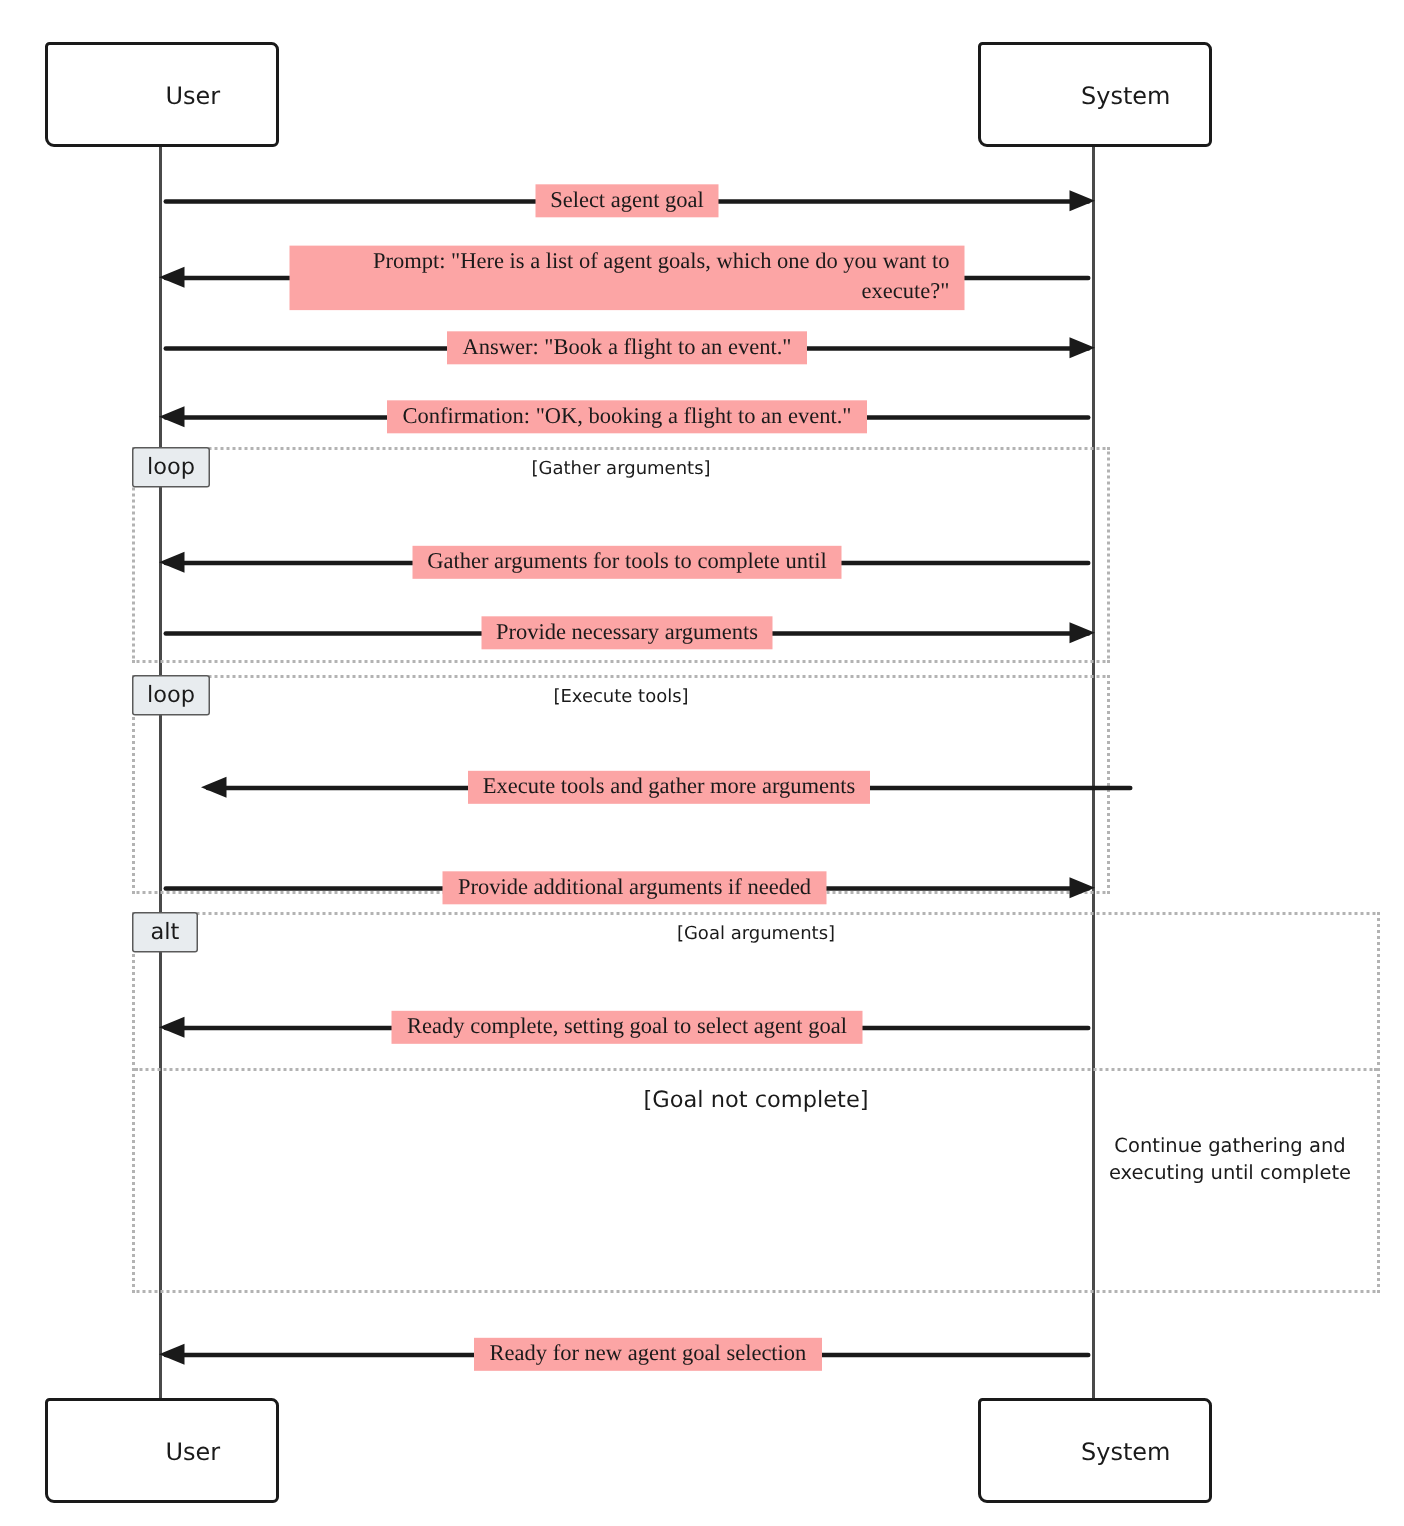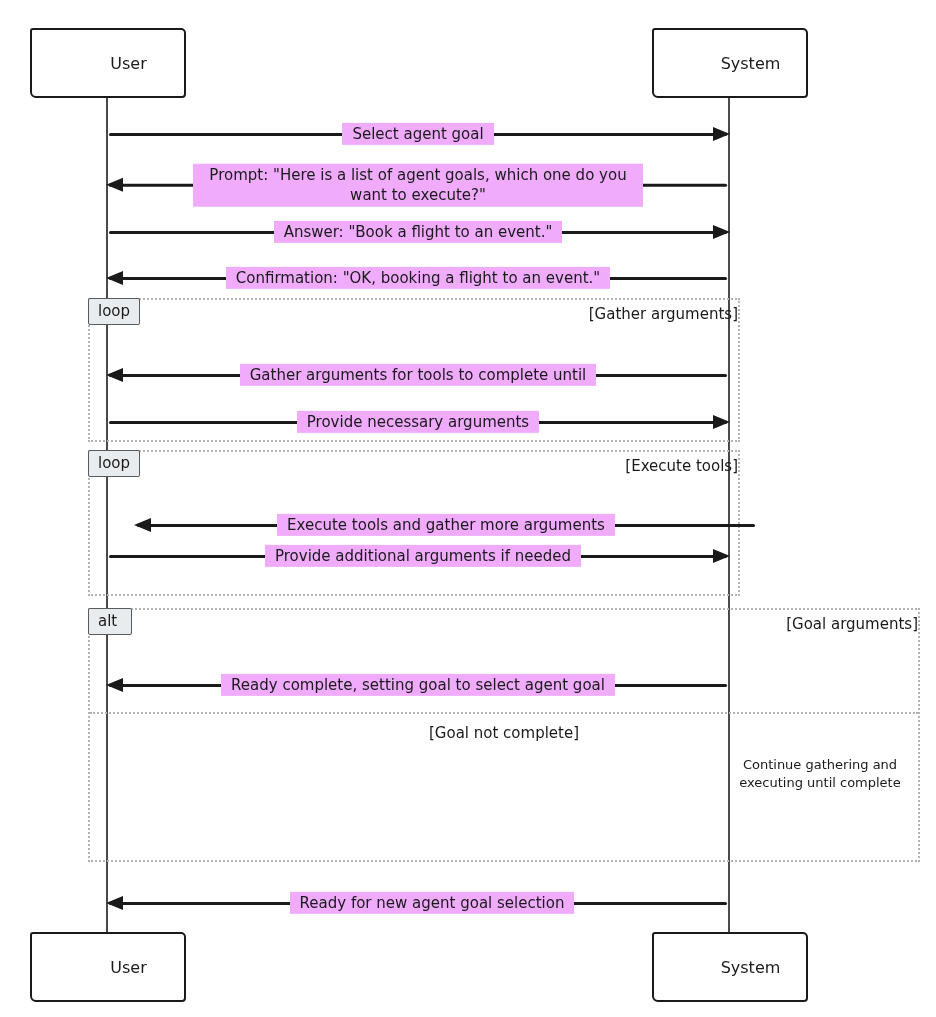--- a/index.html
+++ b/index.html
@@ -63,26 +63,27 @@
     right: 2px;
     top: 50%;
     height: 3px;
     margin-top: -1.5px;
     background: #1a1a1a;
     border-radius: 2px;
     z-index: 1;
   }
   .message .label {
     position: relative;
-    background: #f0abfc;
+    background: #fca5a5;
     padding: 1px 10px;
     font-size: 15px;
     line-height: 1.35;
-    text-align: center;
+    text-align: right;
     z-index: 2;
+    font-family: Liberation Serif, serif;
   }
   .message .head {
     position: absolute;
     top: 50%;
     width: 0;
     height: 0;
     border-top: 7px solid transparent;
     border-bottom: 7px solid transparent;
     margin-top: -7px;
     z-index: 2;
@@ -91,21 +92,21 @@
   .dir-left  .head { left: -1px;  border-right: 17px solid #1a1a1a; }
 
   .msg-1  { top: 134px; }
   .msg-2  { top: 185px; }
   .msg-2 .label { max-width: 450px; }
   .msg-3  { top: 232px; }
   .msg-4  { top: 278px; }
   .msg-5  { top: 375px; }
   .msg-6  { top: 422px; }
   .msg-7  { top: 525px; margin-left: 28px; }
-  .msg-8  { top: 556px; padding-left: 10px; }
+  .msg-8  { top: 592px; padding-left: 10px; }
   .msg-9  { top: 685px; }
   .msg-10 { top: 903px; padding-left: 28px; }
 
   
   .frame {
     position: absolute;
     border: 2px dotted #b3b3b3;
     z-index: 1;
   }
   .frame-loop1 { left: 88px; top: 298px; width: 652px; height: 144px; }
@@ -115,30 +116,30 @@
   .frame-label {
     position: absolute;
     top: -2px;
     left: -2px;
     min-width: 44px;
     padding: 3px 9px 4px;
     background: #e8ecef;
     border: 1.5px solid #5a5a5a;
     border-radius: 2px;
     font-size: 15px;
-    text-align: left;
+    text-align: center;
     z-index: 5;
   }
   .frame-cond {
     position: absolute;
     top: 5px;
     left: 0;
     right: 0;
-    text-align: right;
-    font-size: 15px;
+    text-align: center;
+    font-size: 12px;
     z-index: 2;
   }
   .alt-divider {
     position: absolute;
     left: 0;
     right: 0;
     top: 102px;
     border-top: 2px dotted #b3b3b3;
   }
   .alt-else {

